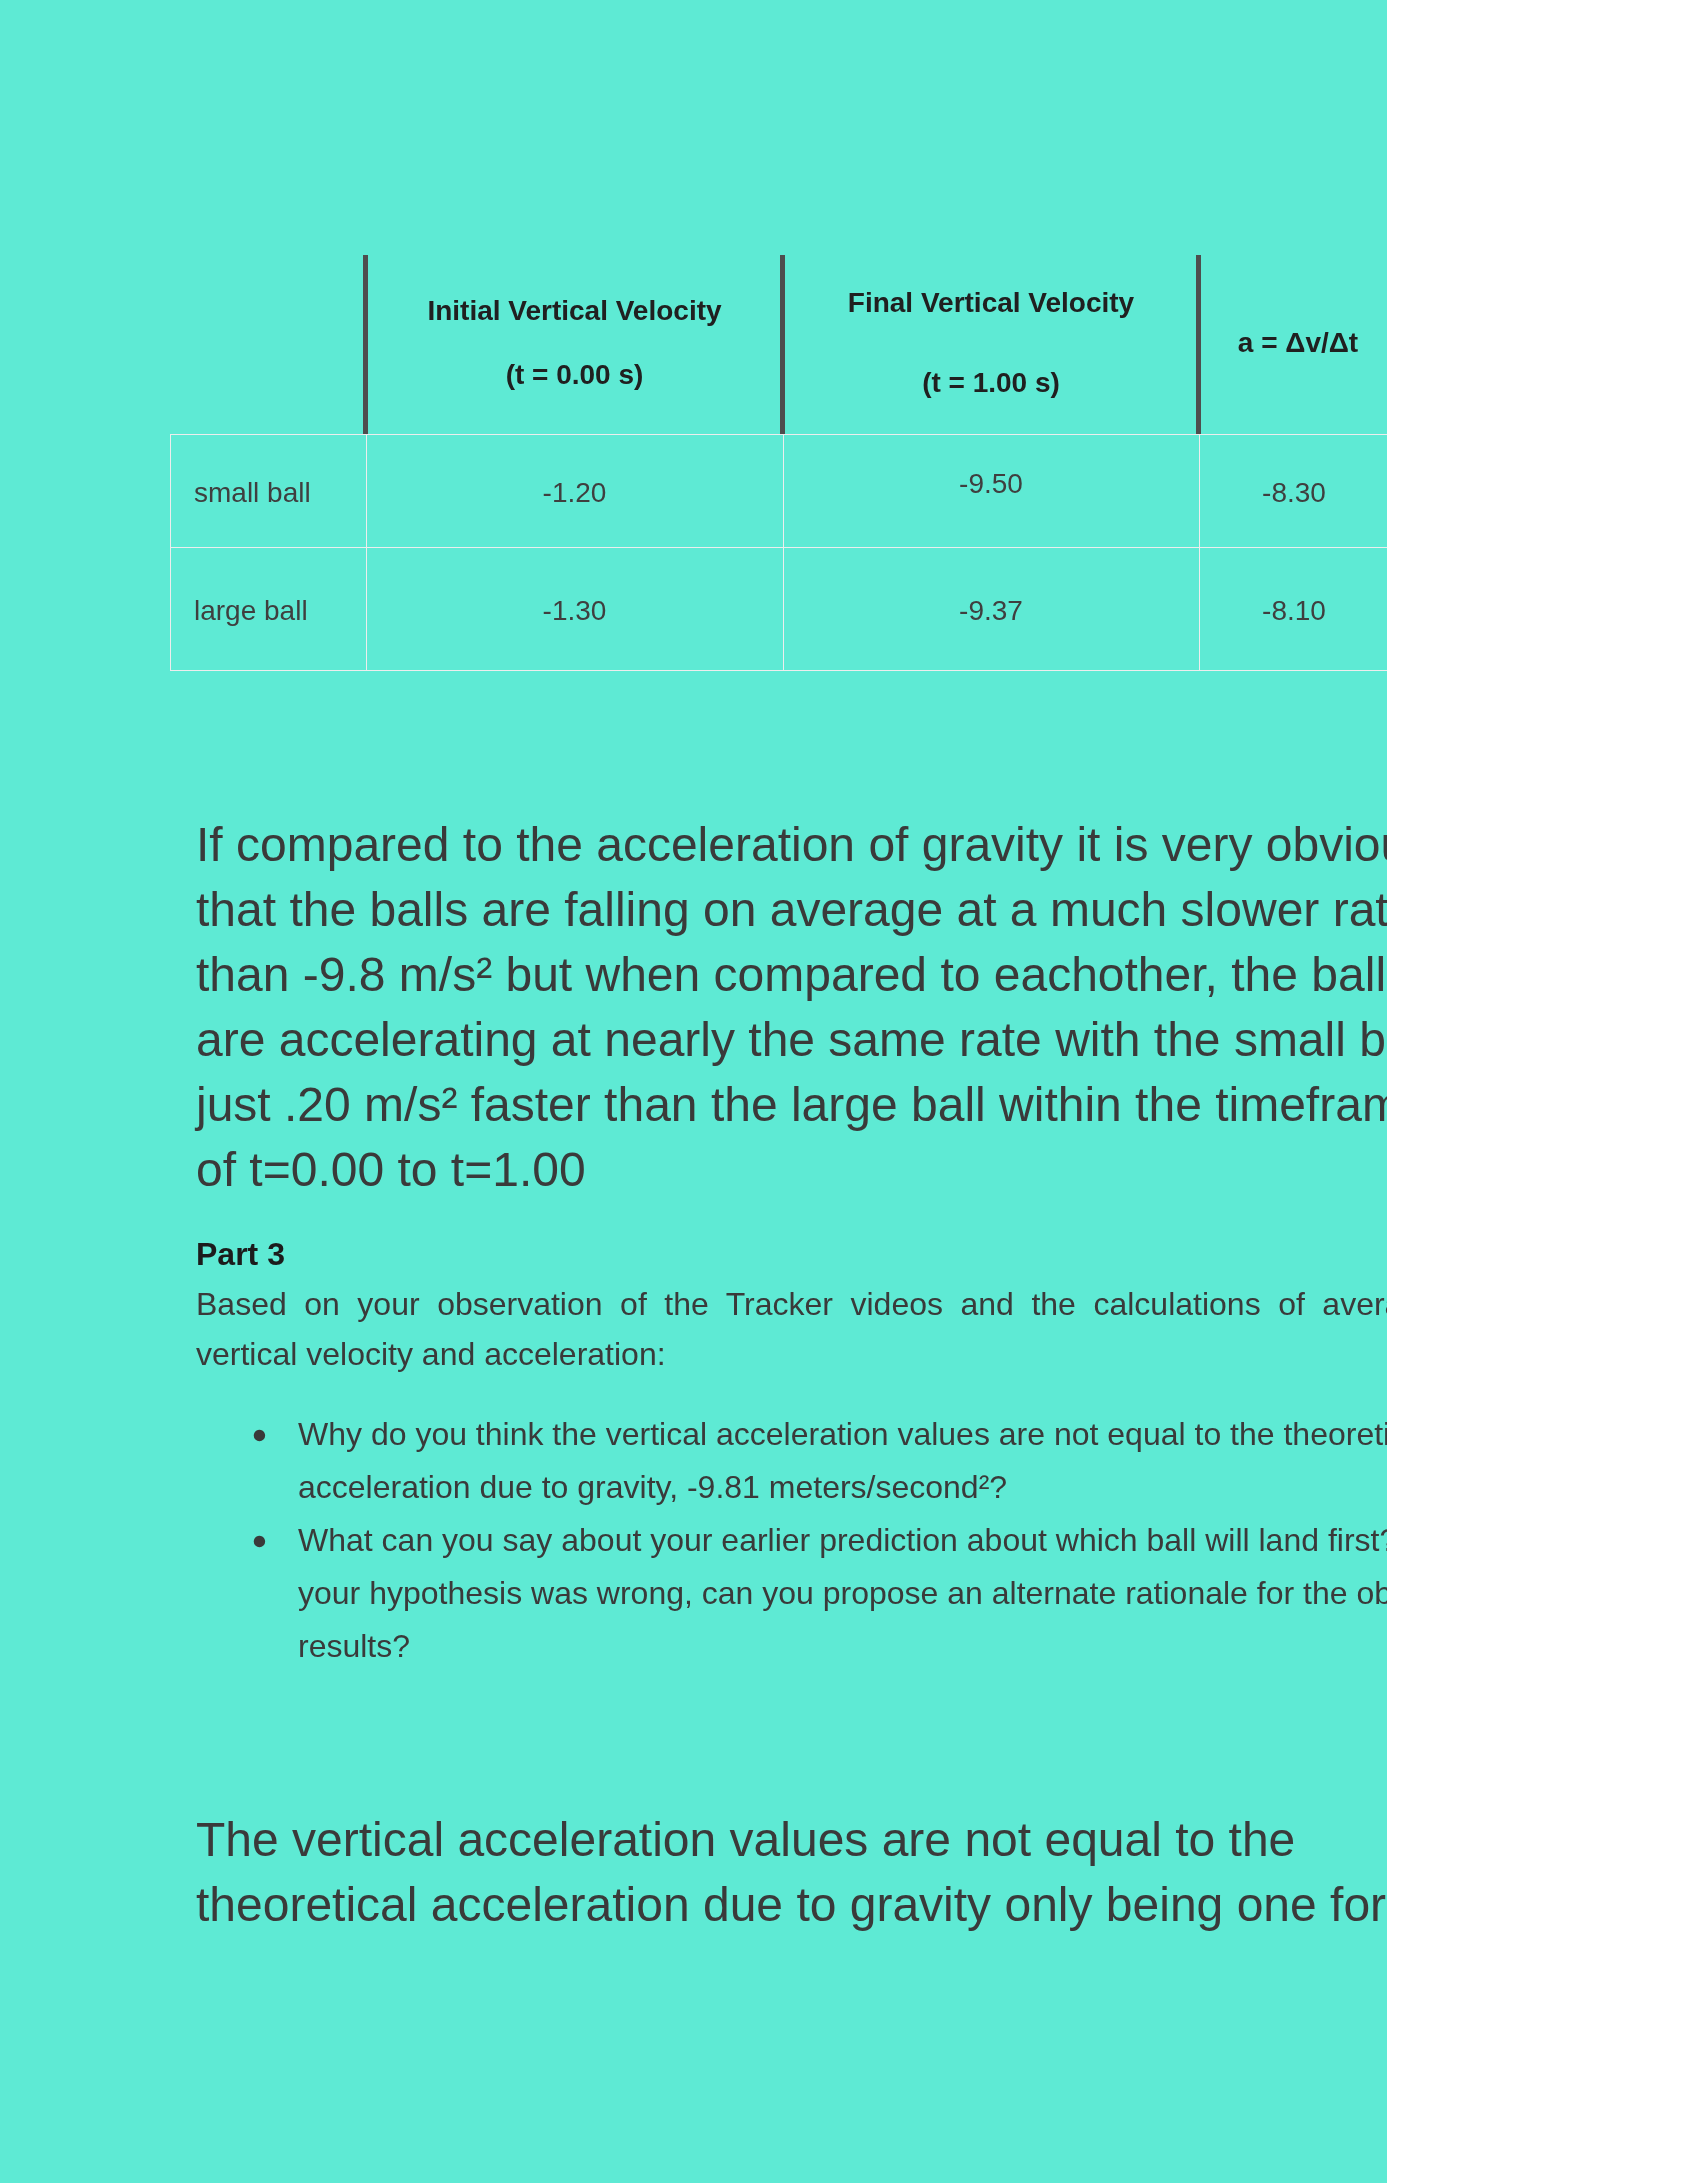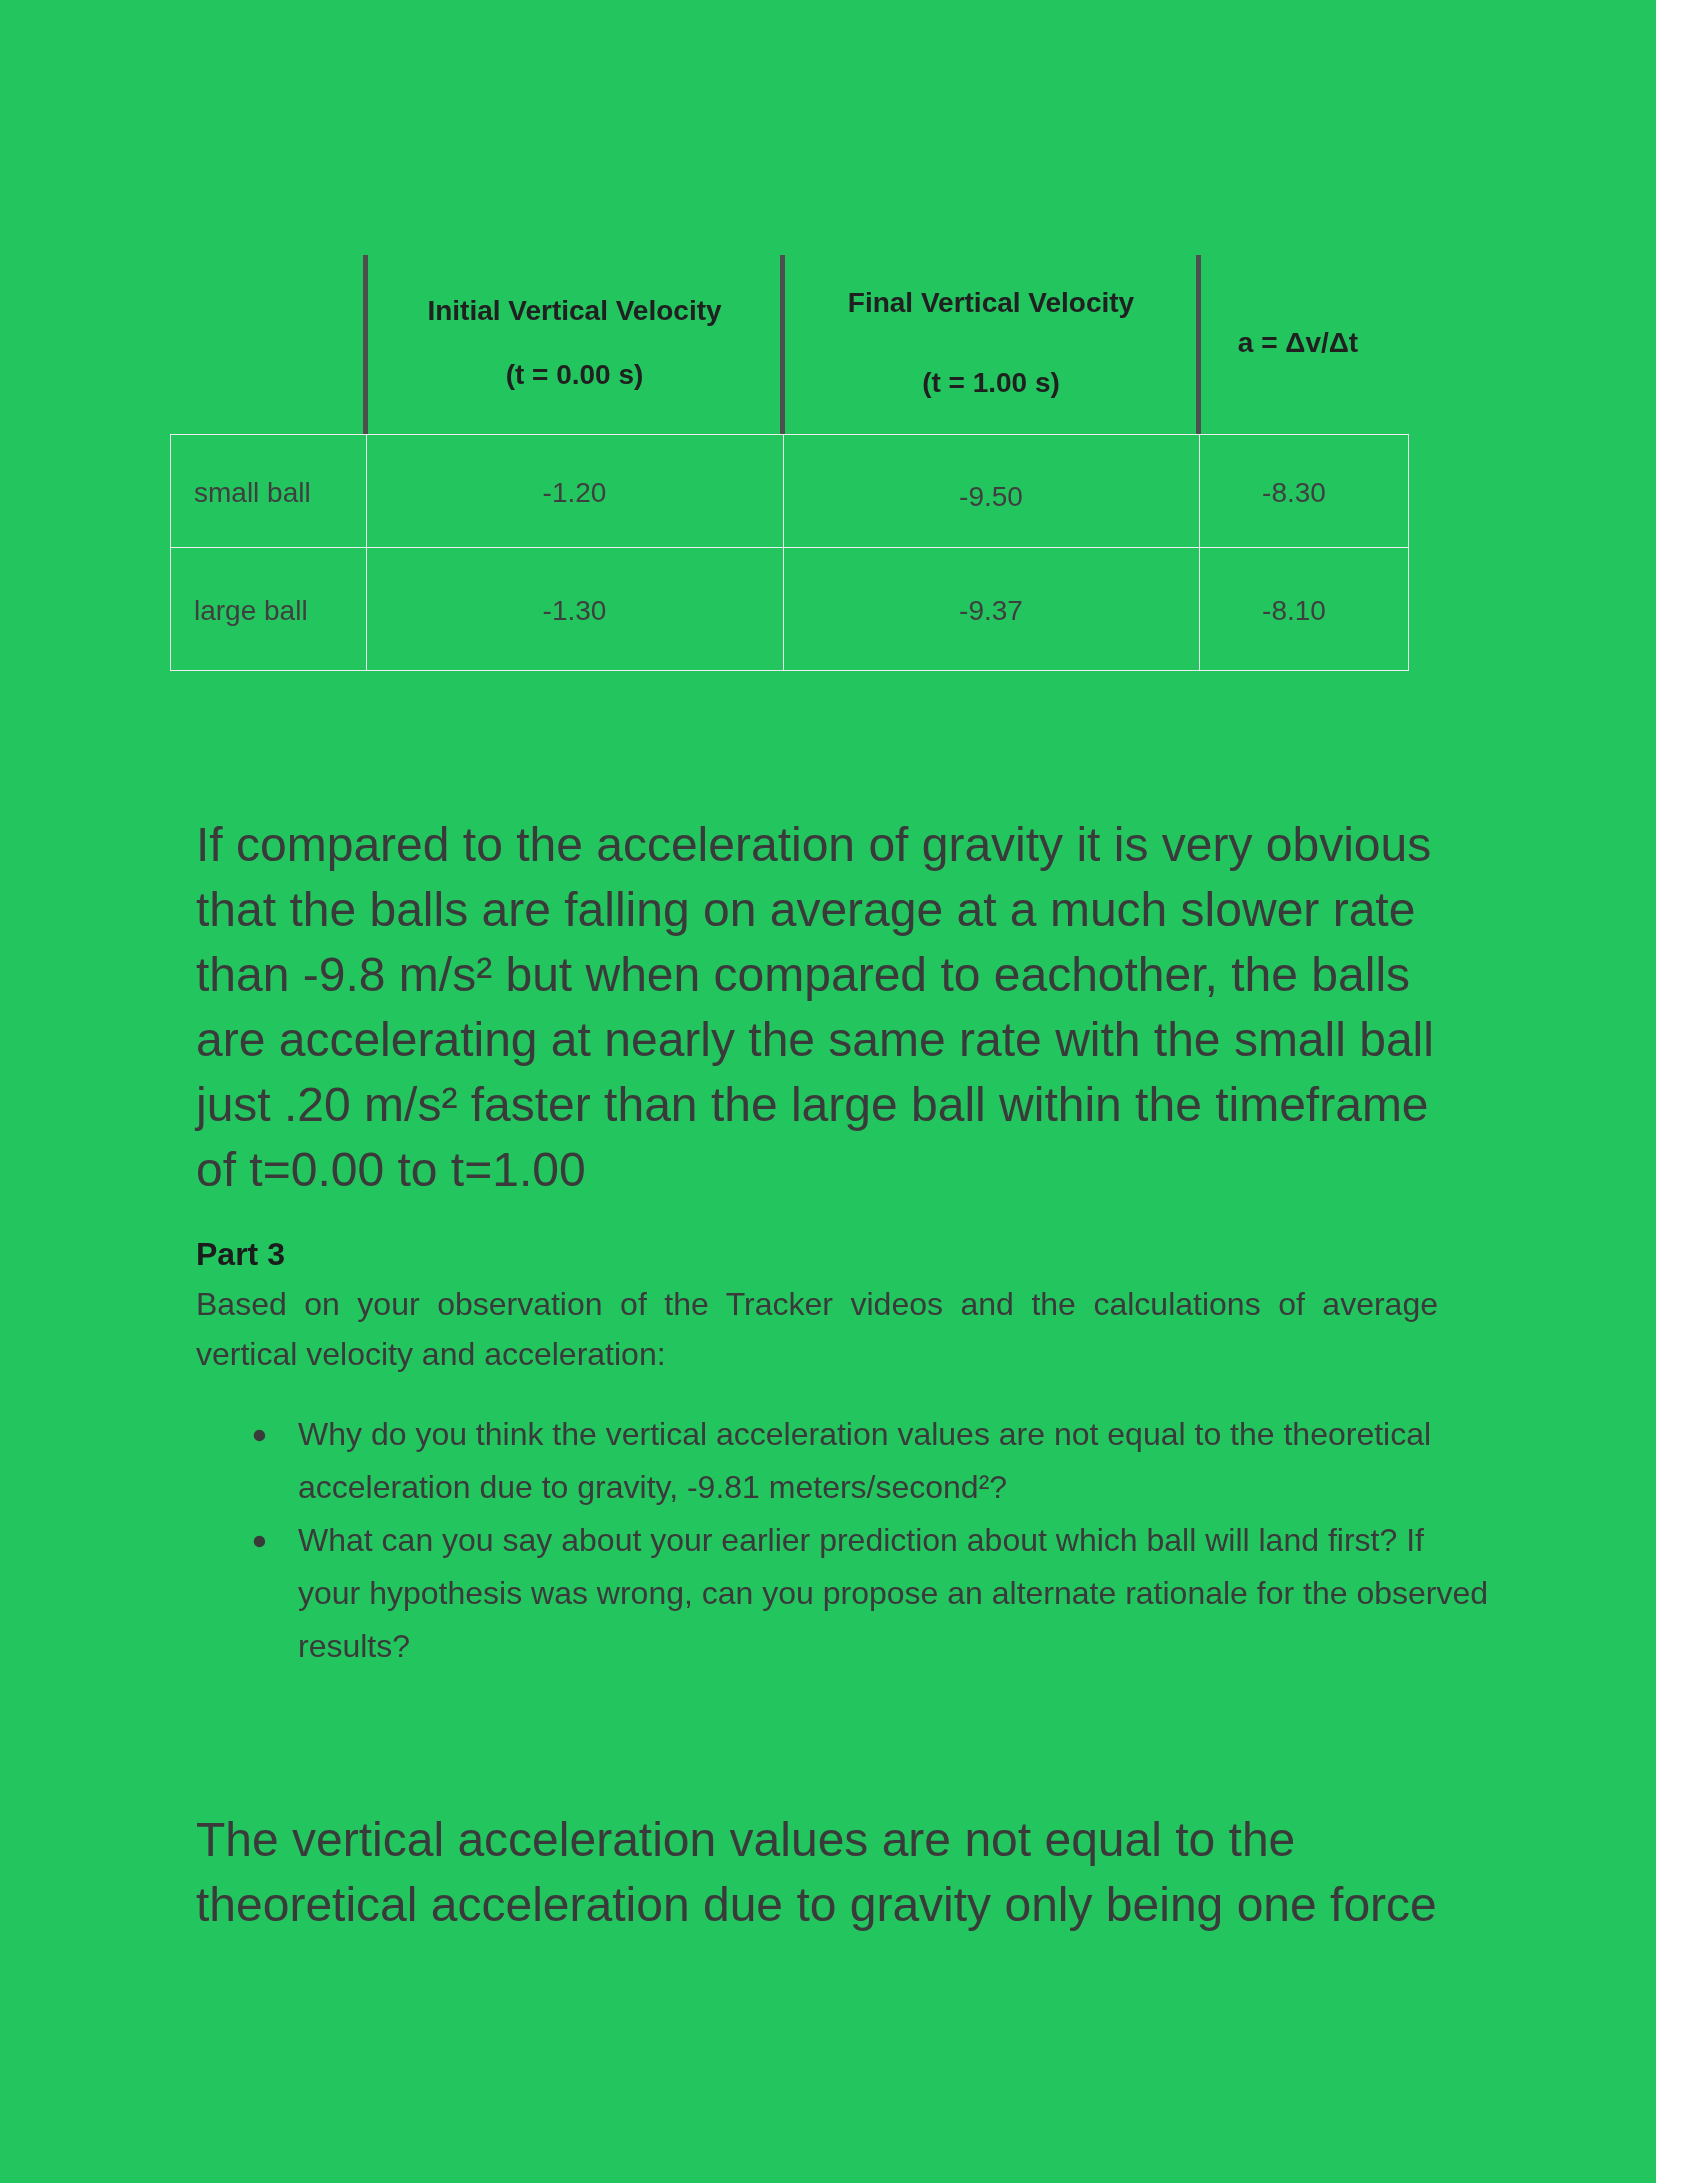--- a/index.html
+++ b/index.html
@@ -1,18 +1,18 @@
 <!DOCTYPE html>
 <html style="font-size:10.6px"><head>
 <meta charset="utf-8">
 <style>
   html,body{margin:0;padding:0;background:#ffffff;}
   body{width:1687px;height:2183px;font-family:"Liberation Sans",sans-serif;color:#202020;
        -webkit-font-smoothing:antialiased;}
-  .page{position:relative;width:1656px;height:2183px;overflow:hidden;background:#22c55e;}
+  .page{position:relative;width:1387px;height:2183px;overflow:hidden;background:#5eead4;}
 
   
   .tbl-area{position:absolute;left:170px;top:253px;width:1239px;height:418px;}
   
   .hdiv{position:absolute;top:2px;width:5.3px;height:179px;background:#4e4e4e;}
   
   .gl-h{position:absolute;height:0.7px;background:#ededed;}
   .gl-v{position:absolute;width:0.7px;background:#ededed;}
   
   .hcell{position:absolute;top:0px;height:179px;display:flex;flex-direction:column;
@@ -60,21 +60,21 @@
     <div class="gl-h" style="left:0px;top:294px;width:1239px;"></div>
     <div class="gl-h" style="left:0px;top:417px;width:1239px;"></div>
     <div class="gl-v" style="left:0px;top:181px;height:236px;"></div>
     <div class="gl-v" style="left:196px;top:181px;height:236px;"></div>
     <div class="gl-v" style="left:613px;top:181px;height:236px;"></div>
     <div class="gl-v" style="left:1029px;top:181px;height:236px;"></div>
     <div class="gl-v" style="left:1238px;top:181px;height:236px;"></div>
 
     <div class="dcell lbl" style="left:0px;top:182px;width:196px;">small ball</div>
     <div class="dcell" style="left:196px;top:182px;width:417px;">-1.20</div>
-    <div class="dcell" style="left:613px;top:186px;width:416px;">-9.50</div>
+    <div class="dcell" style="left:613px;top:173px;width:416px;">-9.50</div>
     <div class="dcell" style="left:1019px;top:182px;width:210px;">-8.30</div>
 
     <div class="dcell lbl" style="left:0px;top:300px;width:196px;">large ball</div>
     <div class="dcell" style="left:196px;top:300px;width:417px;">-1.30</div>
     <div class="dcell" style="left:613px;top:300px;width:416px;">-9.37</div>
     <div class="dcell" style="left:1019px;top:300px;width:210px;">-8.10</div>
 
   </div>
 
   <div class="body-para" style="left:196px;top:812px;width:1257px;">If compared to the acceleration of gravity it is very obvious that the balls are falling on average at a much slower rate than -9.8 m/s² but when compared to eachother, the balls are accelerating at nearly the same rate with the small ball just .20 m/s² faster than the large ball within the timeframe of t=0.00 to t=1.00</div>

